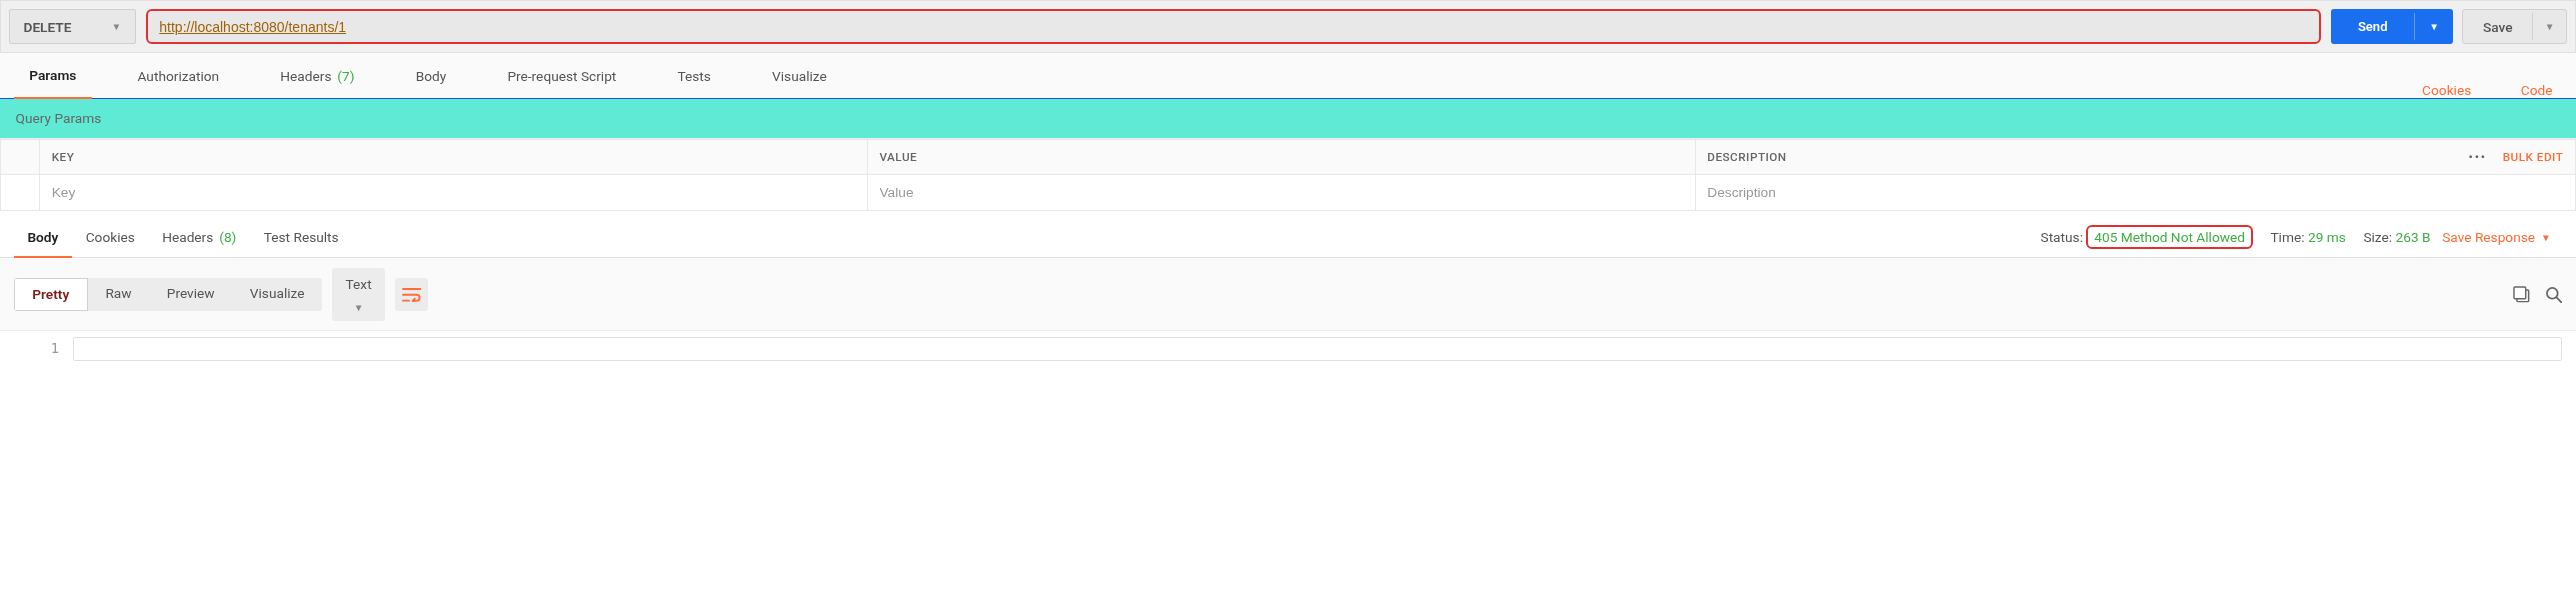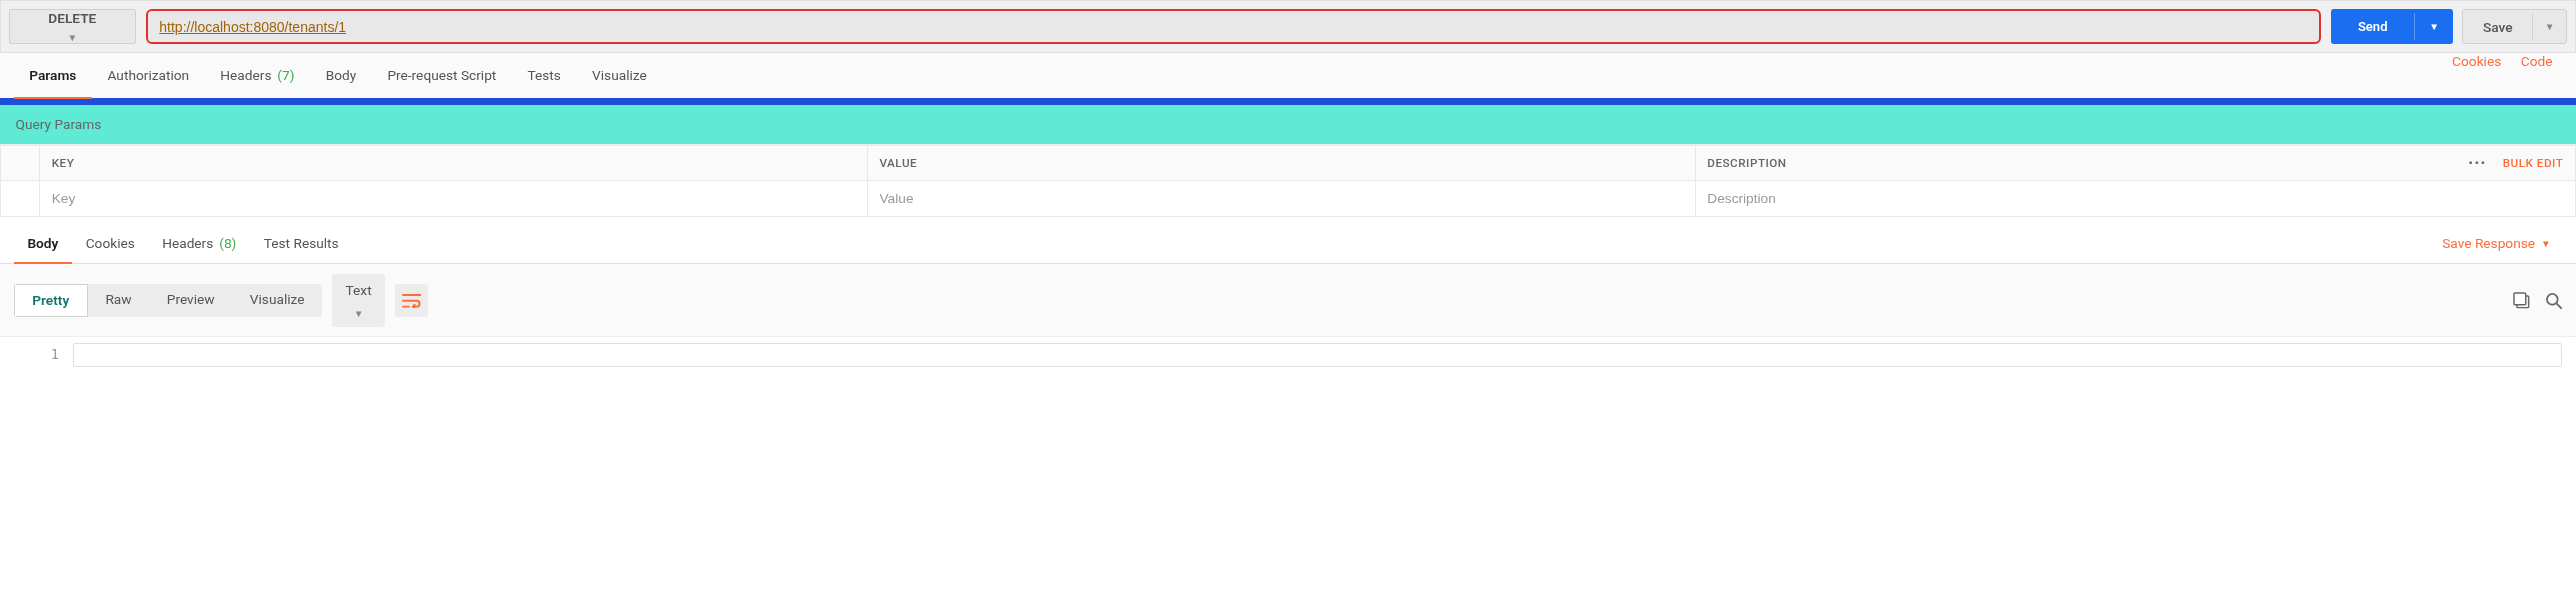--- a/index.html
+++ b/index.html
@@ -1,30 +1,30 @@
 <!DOCTYPE html>
 <html><head>
 <meta charset="utf-8">
 <style>
 * { box-sizing: border-box; margin: 0; padding: 0; }
 body { font-family: -apple-system, BlinkMacSystemFont, "Segoe UI", Roboto, sans-serif; font-size: 13.7px; color: #555; background: #fff; }
 
 .request-bar { display: flex; gap: 9.8px; padding: 7.8px; background: #f0f0f0; border: 1px solid #e0e0e0; align-items: stretch; }
-.method-select { display: flex; align-items: center; padding: 0 13.7px; background: #e8e8e8; border: 1px solid #d0d0d0; border-radius: 2px; font-weight: 600; color: #555; cursor: pointer; min-width: 127px; justify-content: space-between; flex-direction: column; }
+.method-select { display: flex; align-items: center; padding: 0 13.7px; background: #e8e8e8; border: 1px solid #d0d0d0; border-radius: 2px; font-weight: 600; color: #555; cursor: pointer; min-width: 127px; justify-content: space-between; }
 .method-select .caret { font-size: 9.8px; color: #888; }
 .url-input { flex: 1; padding: 7.8px 11.7px; background: #e8e8e8; border: 1px solid #d0d0d0; border-radius: 2px; color: #a16207; font-size: 14px; text-decoration: underline; }
 .url-highlight { border: 2.9px solid #e03030; border-radius: 5.9px; }
 .send-btn { display: flex; align-items: center; background: #1a6ef0; color: #fff; border-radius: 2.9px; overflow: hidden; cursor: pointer; }
 .send-btn .label { padding: 7.8px 27px; font-size: 13px; font-weight: 600; }
 .send-btn .drop { padding: 7.8px 13.7px; border-left: 1px solid rgba(255,255,255,.3); font-size: 9.8px; }
 .save-btn { display: flex; align-items: center; background: #e8e8e8; border: 1px solid #d0d0d0; border-radius: 2.9px; cursor: pointer; }
 .save-btn .label { padding: 7.8px 19.6px; font-weight: 500; color: #555; }
 .save-btn .drop { padding: 7.8px 11.7px; border-left: 1px solid #d0d0d0; font-size: 9.8px; color: #888; }
 
-.tabs { display: flex; align-items: flex-start; border-bottom: 7px solid #1d4ed8; padding: 0 13.7px; background: #fafafa; }
+.tabs { display: flex; align-items: flex-end; border-bottom: 1px solid #1d4ed8; padding: 0 13.7px; background: #fafafa; gap: 30px; }
 .tab { padding: 13.7px 15.6px; cursor: pointer; color: #555; display: flex; gap: 5.9px; align-items: center; }
 .tab.active { color: #222; font-weight: 600; border-bottom: 2.9px solid #ff6c37; margin-bottom: -1px; }
 .tab .count { color: #3cb043; }
 .spacer { flex: 1; }
 .link { color: #ff6c37; cursor: pointer; padding: 0 9.8px; }
 
 .section-label { padding: 11.7px 15.6px; color: #666; background: #5eead4; border-bottom: 1px solid #eee; }
 
 .kv-table { width: 100%; border-collapse: collapse; }
 .kv-table th, .kv-table td { border: 1px solid #e8e8e8; padding: 9.8px 11.7px; text-align: left; font-weight: 500; }
@@ -40,21 +40,21 @@
 .resp-tabs .tab { padding: 11.7px 13.7px; }
 .resp-meta { display: flex; align-items: center; gap: 17.6px; font-size: 13.7px; color: #555; }
 .resp-meta .val { color: #3cb043; }
 .status-highlight { border: 2.9px solid #e03030; border-radius: 5.9px; padding: 2px 5.9px; }
 .save-resp { color: #ff6c37; cursor: pointer; display: flex; align-items: center; gap: 5.9px; padding: 0 11.7px; }
 .save-resp .caret { font-size: 9.8px; }
 
 .viewer-bar { display: flex; align-items: center; gap: 9.8px; padding: 9.8px 13.7px; background: #fafafa; border-bottom: 1px solid #eee; }
 .seg { display: flex; background: #ececec; border-radius: 2.9px; overflow: hidden; }
 .seg .opt { padding: 7.8px 17.6px; cursor: pointer; color: #555; }
-.seg .opt.active { background: #fff; border: 1px solid #d0d0d0; font-weight: 600; color: #0f766e; }
+.seg .opt.active { background: #fff; border: 1px solid #d0d0d0; font-weight: 600; color: #7f1d1d; }
 .fmt-select { display: flex; align-items: center; gap: 9.8px; padding: 7.8px 13.7px; background: #ececec; border-radius: 2.9px; cursor: pointer; flex-direction: column; }
 .fmt-select .caret { font-size: 9.8px; color: #888; }
 .wrap-btn { width: 33px; height: 33px; display: flex; align-items: center; justify-content: center; background: #ececec; border-radius: 2.9px; cursor: pointer; color: #ff6c37; font-size: 17.6px; }
 .vr-actions { display: flex; gap: 13.7px; align-items: center; color: #666; }
 .vr-actions svg { cursor: pointer; }
 
 .code-area { display: flex; padding: 5.9px 13.7px 19.6px; }
 .gutter { width: 59px; text-align: right; padding-right: 13.7px; color: #999; font-family: monospace; font-size: 13.7px; line-height: 23.5px; }
 .code-body { flex: 1; border: 1px solid #e0e0e0; min-height: 23.5px; border-radius: 2px; }
 </style>
@@ -140,20 +140,25 @@
       <span>Cookies</span>
     </div>
   <div class="tab">
     <span>Headers</span>
     <span class="count">(8)</span>
   </div>
   <div class="tab">
       <span>Test Results</span>
     </div>
   <div class="spacer"></div>
+  <div class="resp-meta">
+    <span><span>Status:</span> <span class="val status-highlight">405 Method Not Allowed</span></span>
+    <span><span>Time:</span> <span class="val">29 ms</span></span>
+    <span><span>Size:</span> <span class="val">263 B</span></span>
+  </div>
   <div class="save-resp">
     <span>Save Response</span>
     <span class="caret">▼</span>
   </div>
 </div>
 
 <div class="viewer-bar">
   <div class="seg">
     <div class="opt active">Pretty</div>
     <div class="opt">Raw</div>

